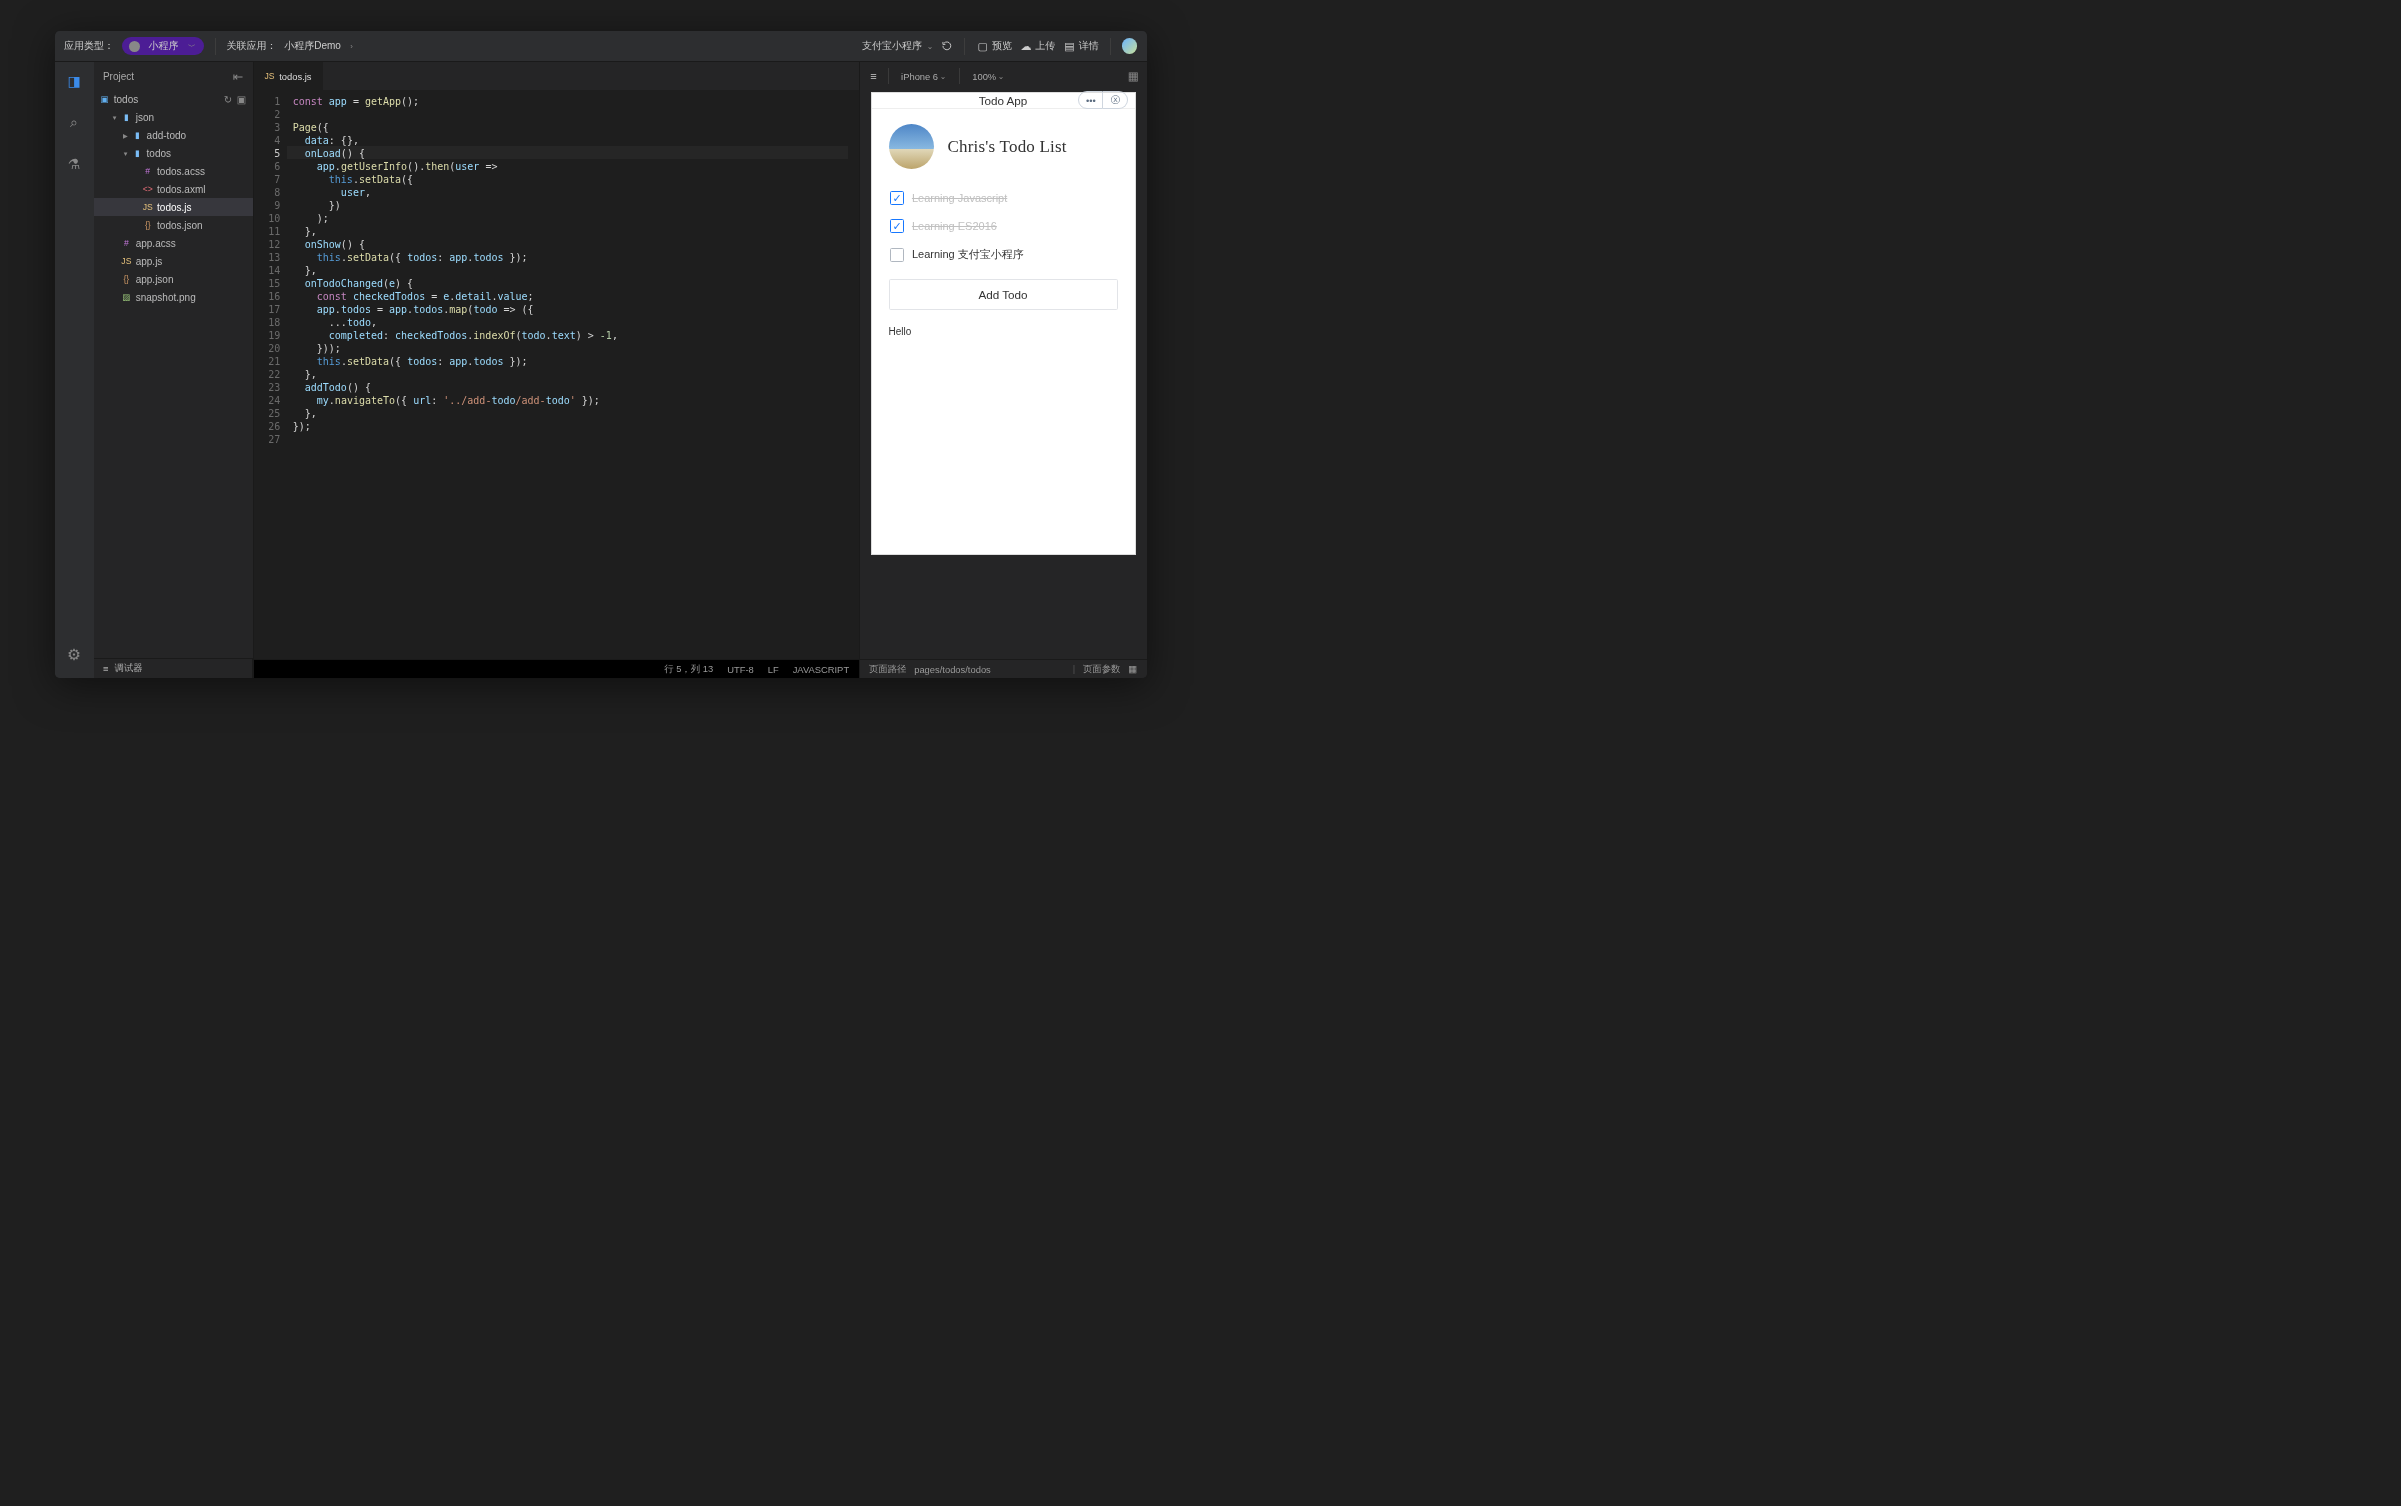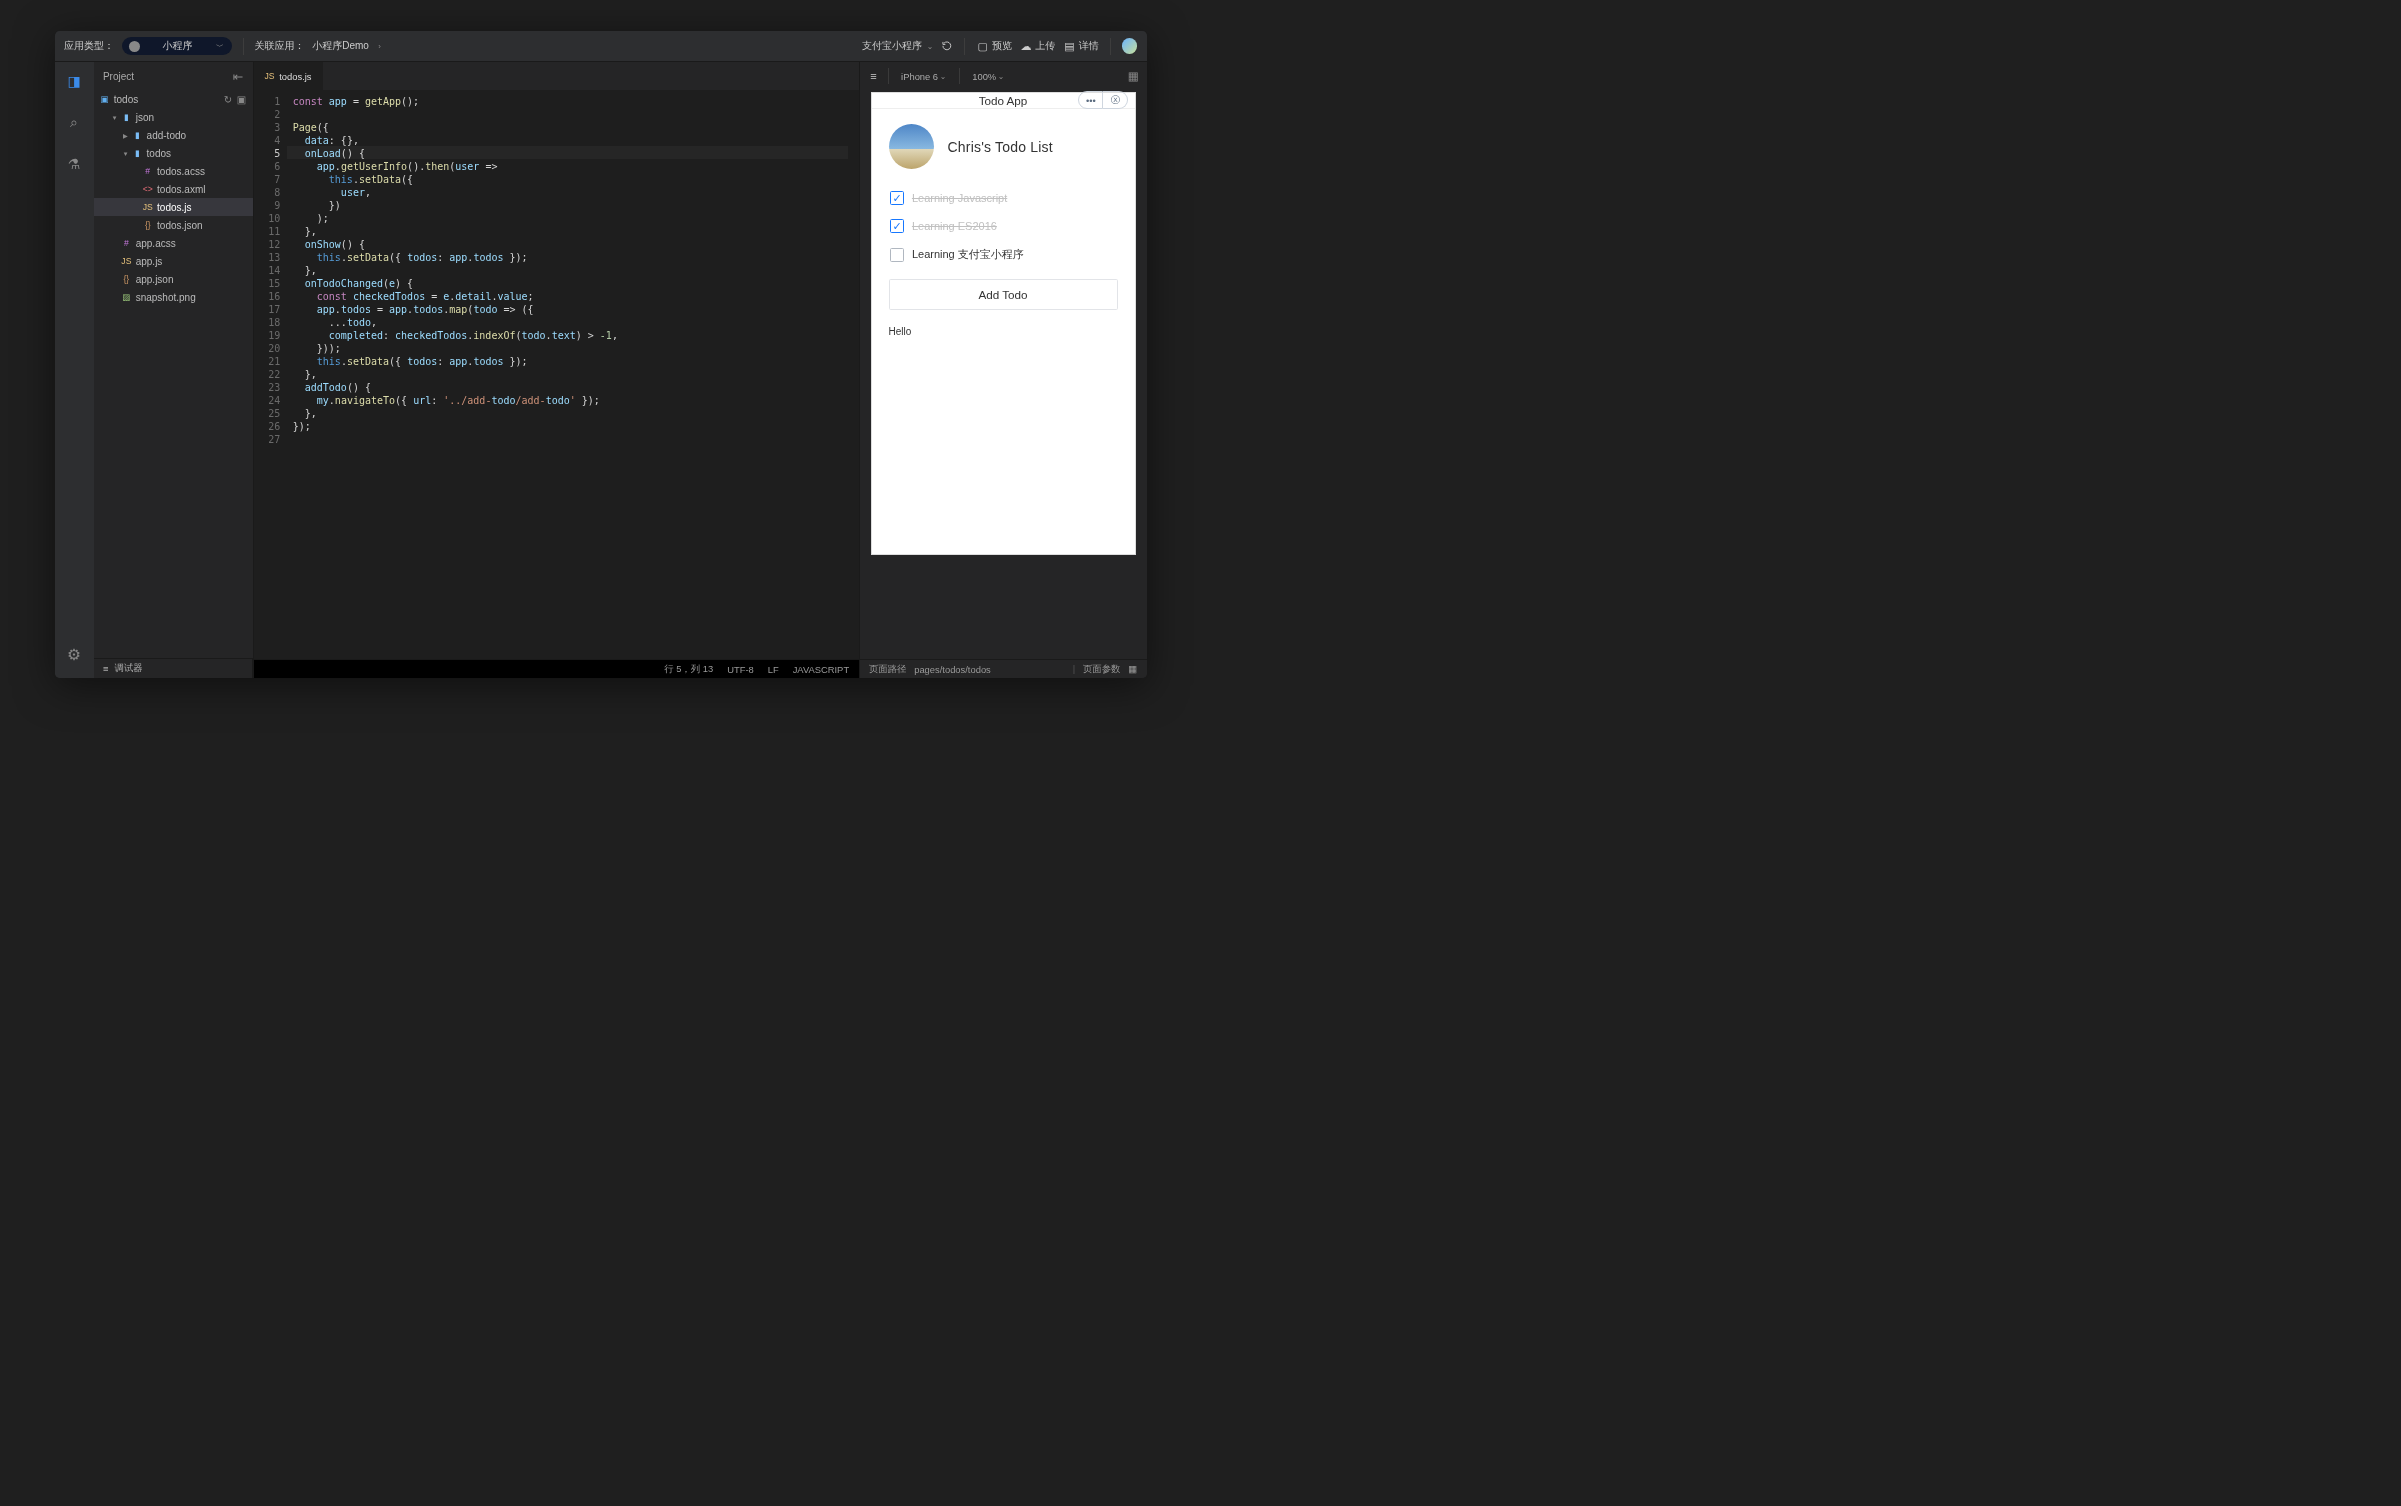--- a/index.html
+++ b/index.html
@@ -42,21 +42,21 @@
   display: flex;
   align-items: center;
   padding: 0 9.4px;
   gap: 11px;
   color: #ccc;
   background: #2d2e30;
 }
 .menubar .sep { height: 17px; border-left: 0.8px solid #3d3d3d; margin: 0 3.1px;}
 .menubar .left, .menubar .right { display:flex; align-items:center; gap: 7.8px;}
 .menubar .right { margin-left:auto; }
-.pill { display:flex; align-items:center; gap:22px; padding:2.3px 7.8px; border-radius:9.4px; background:#0f172a;}
+.pill { display:flex; align-items:center; gap:8px; padding:2.3px 7.8px; border-radius:9.4px; background:#4c1d95;}
 .icon-dot { width:11px; height:11px; border-radius:50%; background:#888; display:inline-block;}
 .chev { font-size:7.8px; color:#888; margin-left:1.6px;}
 .ic { width:12.5px; height:12.5px; display:inline-flex; align-items:center; justify-content:center; color:#ccc; font-size:11px;}
 .refresh svg, .ic svg { width:11.7px; height:11.7px; stroke:#ccc; fill:none; }
 
 .body-row { flex:1; display:flex; overflow:hidden; }
 .activitybar { width:39px; background:#2d2e30; display:flex; flex-direction:column; align-items:center; padding-top:7.8px; gap:19.5px;}
 .activitybar .ab-item { width:22px; height:22px; display:flex; align-items:center; justify-content:center; color:#888; font-size:14px; cursor:pointer;}
 .activitybar .ab-item.active { color:#3b8be9;}
 .activitybar .gear { margin-top:auto; margin-bottom:12.5px; font-size:15.6px; color:#888;}
@@ -103,21 +103,21 @@
 .phone-wrap { flex:1; display:flex; justify-content:center; padding-top:1.6px;}
 .phone { width:265px; background:#fff; height:463px; border:0.8px solid #ddd; color:#333; display:flex; flex-direction:column;}
 .phone-nav { height:16px; display:flex; align-items:center; justify-content:center; position:relative; border-bottom:0.8px solid #eee; font-size:11.7px; font-weight:500;}
 .phone-nav .pills { position:absolute; right:6.2px; display:flex; gap:0;}
 .pill-btn { width:25px; height:18.7px; border:0.8px solid #cfd6df; display:flex; align-items:center; justify-content:center; font-size:9.4px; color:#5b6c80;}
 .pill-btn.l{border-radius:9.4px 0 0 9.4px;}
 .pill-btn.r{border-radius:0 9.4px 9.4px 0; border-left:none;}
 .phone-body { padding: 15.6px 17px;}
 .user-row { display:flex; align-items:center; gap:14px; margin-bottom:22px;}
 .avatar { width:45px; height:45px; border-radius:50%; background:linear-gradient(to bottom,#4e86c7 0%,#88b8e0 55%,#e0d7b8 56%,#bca46b 100%);} 
-.user-name { font-size:14px; letter-spacing:0.2px;}
+.user-name { font-size:17px; letter-spacing:0.2px;font-family:Liberation Serif, serif;}
 .todo-list { display:flex; flex-direction:column; gap:14px; padding-left:1.6px;}
 .todo-item { display:flex; align-items:center; gap:7.8px; font-size:11px; color:#333;}
 .todo-item.done span.label{ color:#c0c0c0; text-decoration:line-through;}
 .chk { width:14px; height:14px; border:0.8px solid #b0b7c0; border-radius:1.6px; display:flex; align-items:center; justify-content:center;}
 .chk.on { border-color:#1677ff; color:#1677ff;}
 .add-btn { margin-top:17px; height:31px; border:0.8px solid #e2e4e8; border-radius:1.6px; display:flex; align-items:center; justify-content:center; font-size:11.7px; color:#333; cursor:pointer;}
 .hello { margin-top:15.6px; font-size:10px;}
 .sim-status { height:18.7px; border-top:0.8px solid #1a1a1a; display:flex; align-items:center; padding:0 9.4px; font-size:9.4px; color:#9a9a9a; gap:7.8px;}
 .sim-status .r { margin-left:auto; display:flex; gap:7.8px;}
 

